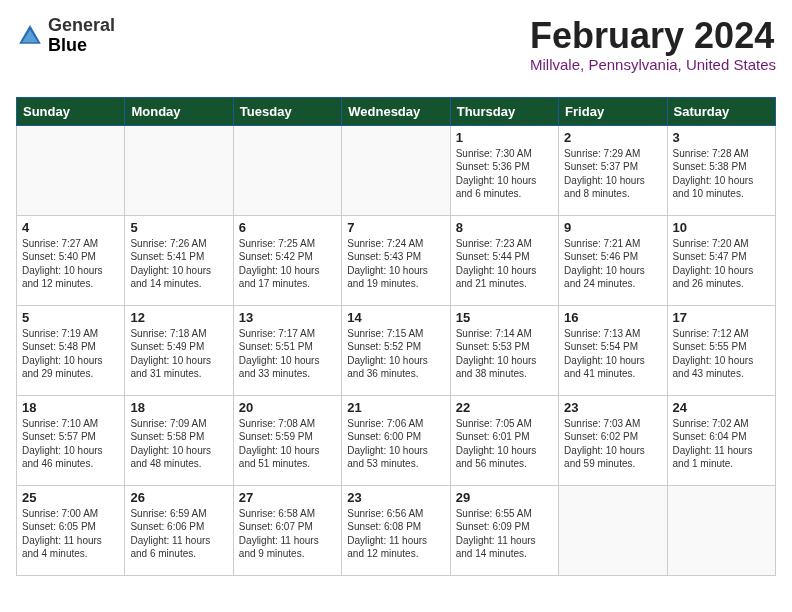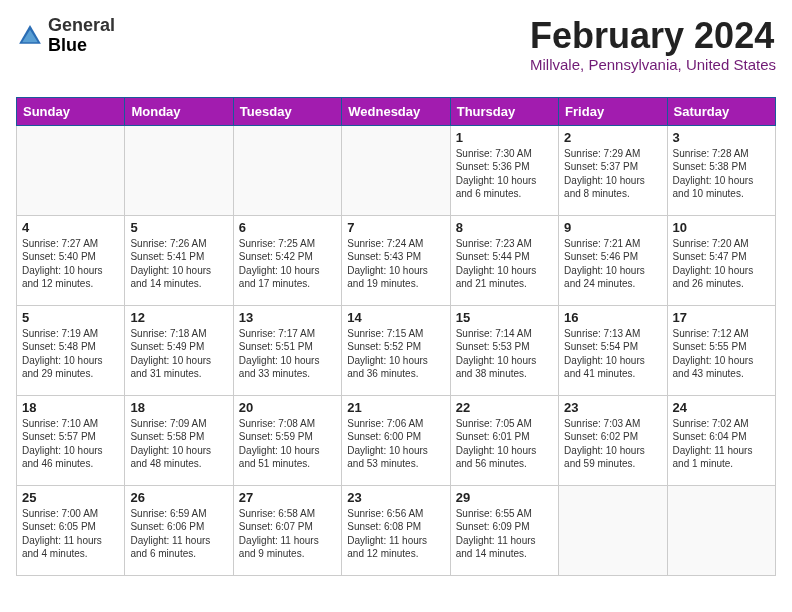--- a/index.html
+++ b/index.html
@@ -44,21 +44,21 @@
     .location {
       font-size: 15px;
       color: #701a75;
     }
     .calendar {
       width: 100%;
       border-collapse: collapse;
       border: 1px solid #ccc;
     }
     .calendar th {
-      background: #a21caf;
+      background: #14532d;
       color: #fff;
       font-size: 13px;
       font-weight: bold;
       padding: 6px 6px;
       border: 1px solid #1a5a9a;
       text-align: left;
     }
     .calendar td {
       border: 1px solid #ccc;
       vertical-align: top;

